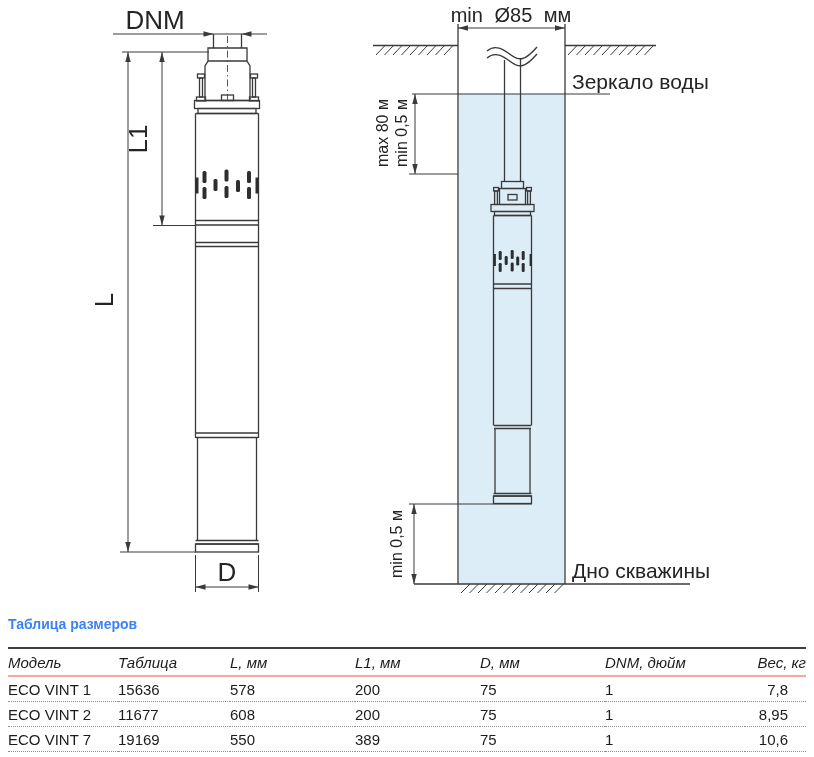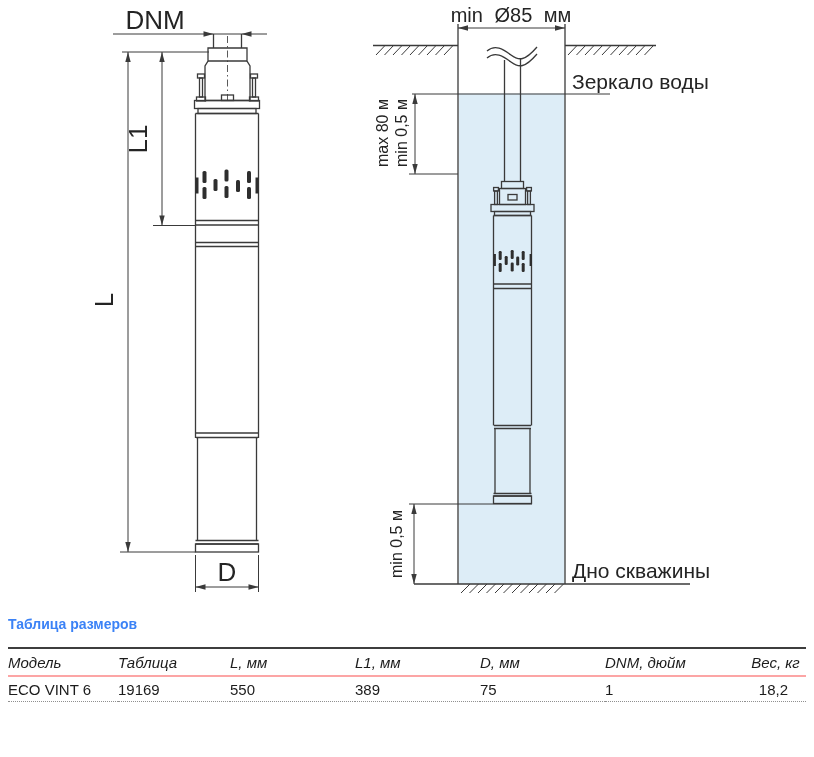--- a/index.html
+++ b/index.html
@@ -17,21 +17,21 @@
   .arr{fill:#3a3a3a;stroke:none;}
   .slot{fill:#2e2e2e;stroke:none;}
   .cl{stroke:#5a5a5a;stroke-width:1;fill:none;stroke-dasharray:7 3 1.5 3;}
   
   #table-title{position:absolute;left:8px;top:616px;font-size:14px;font-weight:bold;color:#3b82f6;}
   #size-table{position:absolute;left:8px;top:647px;width:798px;border-collapse:collapse;
               table-layout:fixed;font-size:15px;color:#1c1c1c;}
   #size-table th{font-style:italic;font-weight:normal;text-align:left;height:26px;padding:0;
                  border-top:2px solid #3d3d3d;border-bottom:2px solid #fca5a5;vertical-align:middle;margin-top:44px;}
   #size-table td{height:24px;padding:0;border-bottom:1px dotted #8f8f8f;vertical-align:middle;}
-  #size-table th:last-child{text-align:center;}
+  #size-table th:last-child{text-align:right;}
   #size-table td:last-child{text-align:right;padding-right:18px;}
 </style>
 </head>
 <body>
 
 <div id="stage">
 <svg width="814" height="610" viewBox="0 0 814 610">
 
   <g>
 
@@ -219,23 +219,41 @@
       <th>Таблица</th>
       <th>L, мм</th>
       <th>L1, мм</th>
       <th>D, мм</th>
       <th>DNM, дюйм</th>
       <th>Вес, кг</th>
     </tr>
   </thead>
   <tbody>
     <tr>
-      <td>ECO VINT 6</td>
+      <td>ECO VINT 1</td>
+      <td>15636</td>
+      <td>578</td>
+      <td>200</td>
+      <td>75</td>
+      <td>1</td>
+      <td>7,8</td>
+    </tr>
+    <tr>
+      <td>ECO VINT 2</td>
+      <td>11677</td>
+      <td>608</td>
+      <td>200</td>
+      <td>75</td>
+      <td>1</td>
+      <td>8,95</td>
+    </tr>
+    <tr>
+      <td>ECO VINT 7</td>
       <td>19169</td>
       <td>550</td>
       <td>389</td>
       <td>75</td>
       <td>1</td>
-      <td>18,2</td>
+      <td>10,6</td>
     </tr>
   </tbody>
 </table>
 </div>
 
 </body></html>

